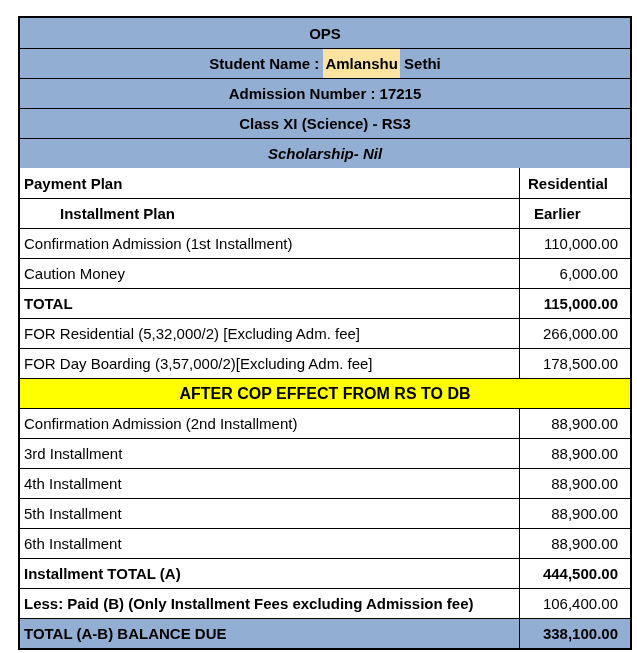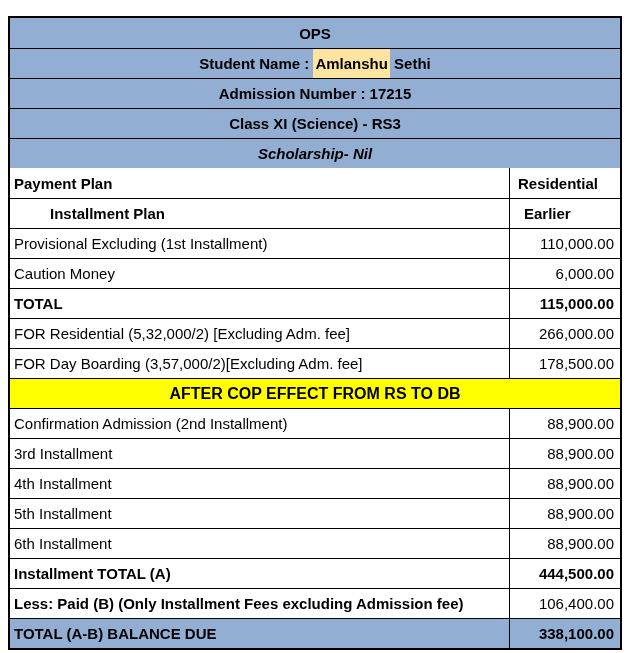--- a/index.html
+++ b/index.html
@@ -15,21 +15,21 @@
   .canvas {
     position: relative;
     width: 637px;
     height: 653px;
     background: #ffffff;
     font-family: "Liberation Sans", sans-serif;
     color: var(--text);
   }
   .fee-table {
     position: absolute;
-    left: 8px;
+    left: 18px;
     top: 16px;
     width: 614px;
     border: 2px solid var(--border);
     background: var(--rowbg);
   }
   .row {
     display: flex;
     height: 30px;
     align-items: stretch;
     overflow: hidden;
@@ -60,21 +60,21 @@
     font-size: 15px;
     white-space: nowrap;
     overflow: hidden;
     background: var(--rowbg);
   }
   .value-cell {
     flex: 1;
     display: flex;
     align-items: center;
     justify-content: flex-end;
-    padding-right: 6px;
+    padding-right: 12px;
     border-left: 1px solid var(--border);
     font-size: 15px;
     white-space: nowrap;
     overflow: hidden;
     background: var(--rowbg);
   }
   .b { font-weight: bold; }
   .indent { padding-left: 40px; }
   .va-left { justify-content: flex-start; padding-left: 8px; }
   .va-left2 { justify-content: flex-start; padding-left: 14px; }
@@ -108,21 +108,21 @@
     <div id="body-rows">
         <div class="row item-row">
           <div class="label-cell b">Payment Plan</div>
           <div class="value-cell b va-left">Residential</div>
         </div>
         <div class="row item-row">
           <div class="label-cell b indent">Installment Plan</div>
           <div class="value-cell b va-left2">Earlier</div>
         </div>
         <div class="row item-row">
-          <div class="label-cell">Provisional Excluding (1st Installment)</div>
+          <div class="label-cell">Confirmation Admission (1st Installment)</div>
           <div class="value-cell">110,000.00</div>
         </div>
         <div class="row item-row">
           <div class="label-cell">Caution Money</div>
           <div class="value-cell">6,000.00</div>
         </div>
         <div class="row item-row">
           <div class="label-cell b">TOTAL</div>
           <div class="value-cell b">115,000.00</div>
         </div>

